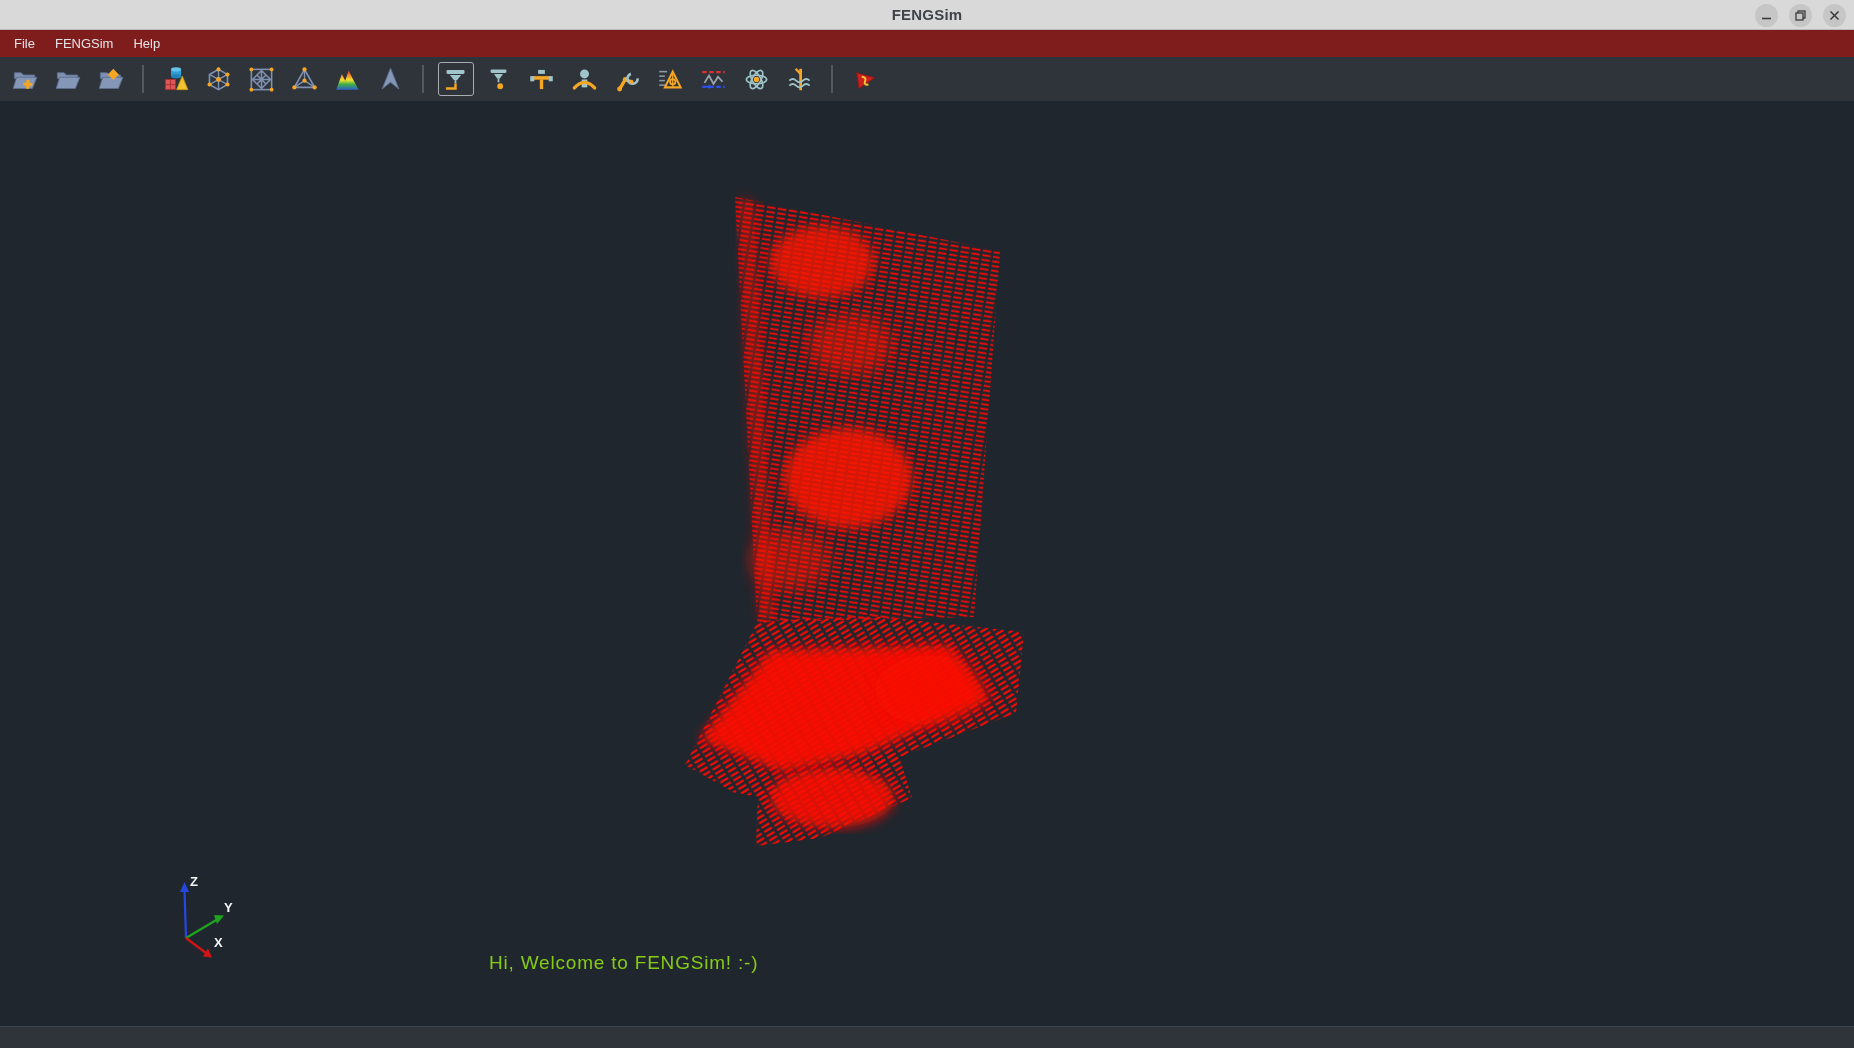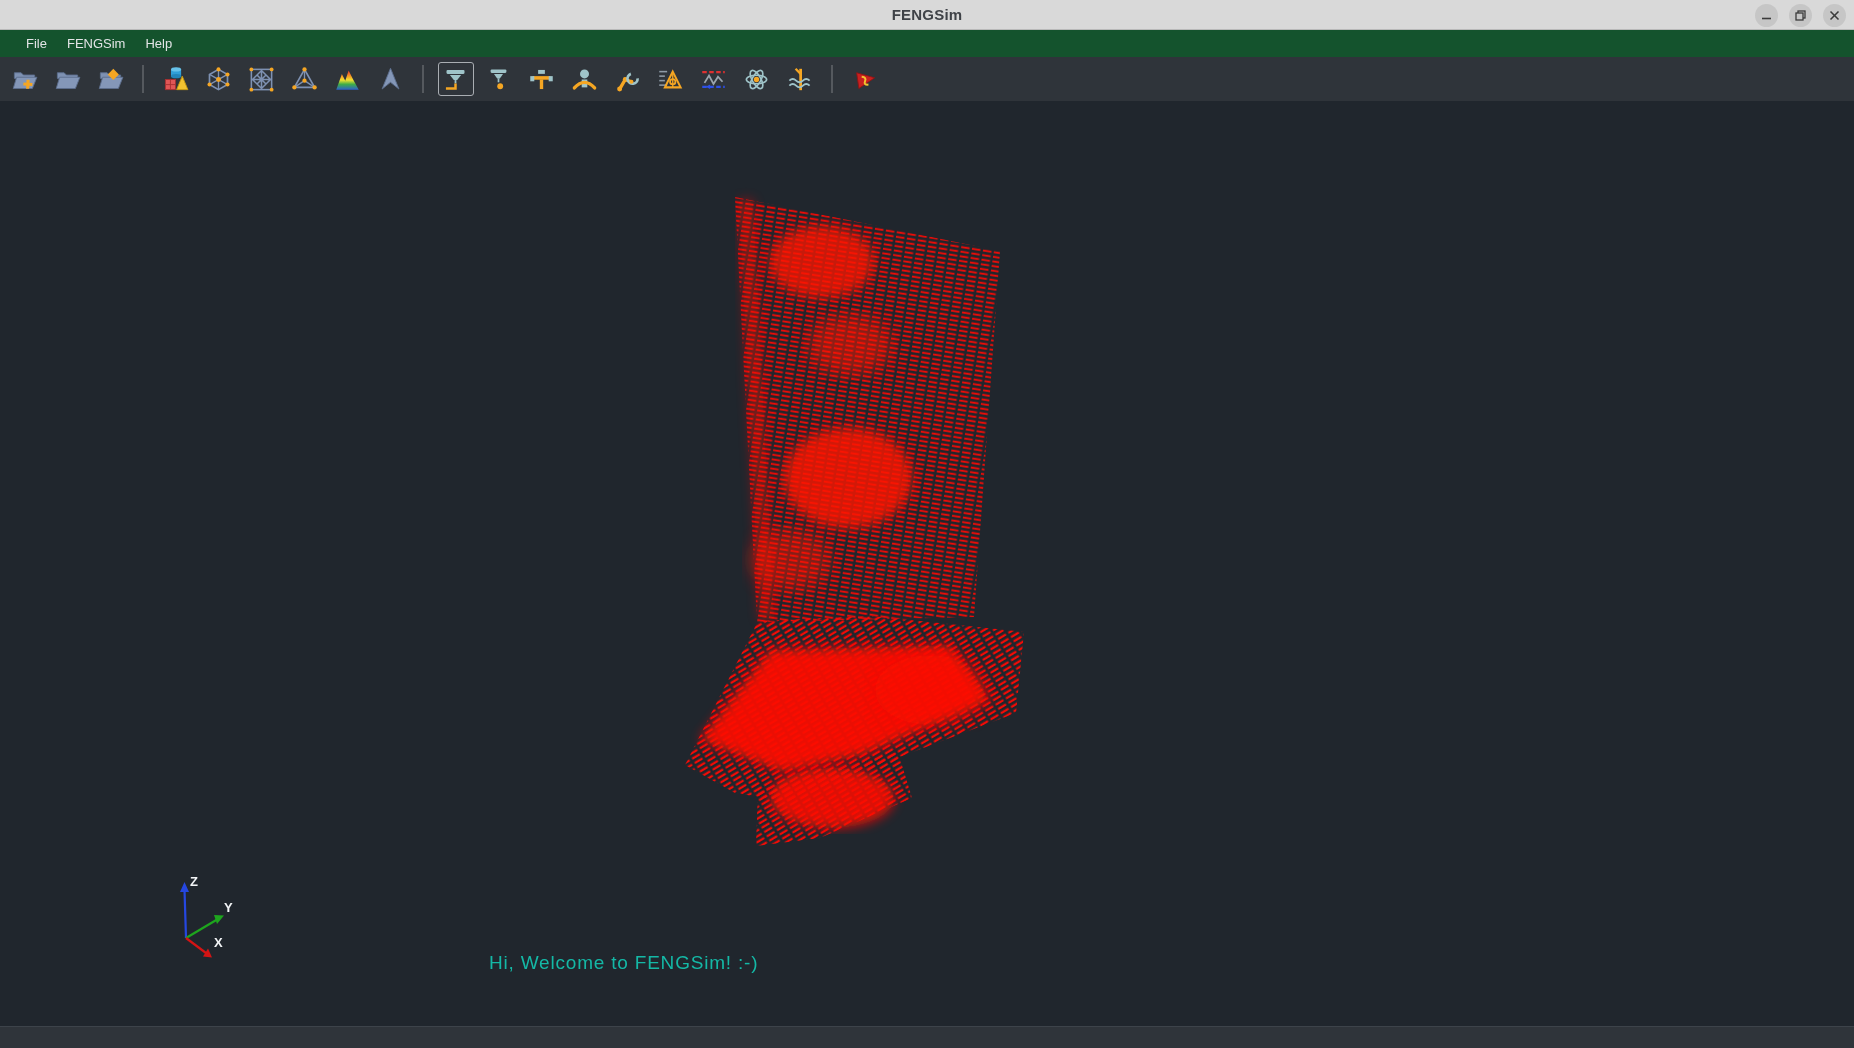--- a/index.html
+++ b/index.html
@@ -9,35 +9,35 @@
   
   .titlebar { position:relative; height:30px; background:#d9d9d9;
               border-bottom:1px solid #b9b9b9; display:flex; align-items:center; justify-content:center; }
   .title-text { font-size:15px; font-weight:bold; color:#3f4247; letter-spacing:.2px; }
   .win-controls { position:absolute; right:8px; top:0; height:30px; display:flex; align-items:center; gap:11px; }
   .win-btn { width:23px; height:23px; border-radius:50%; background:#c6c6c6; border:none;
              display:flex; align-items:center; justify-content:center; cursor:pointer; padding:0; }
   .win-btn svg { display:block; }
 
   
-  .menubar { height:27px; background:#14532d; display:flex; align-items:center; padding-left:16px; }
+  .menubar { height:27px; background:#7f1d1d; display:flex; align-items:center; padding-left:4px; }
   .menu-item { color:#e2e4e6; font-size:13px; padding:0 10px; height:27px; line-height:27px; cursor:default; }
 
   
   .toolbar { height:44px; background:#2f343a; display:flex; align-items:center; padding-left:3px; }
   .tb { width:36px; height:34px; background:transparent; border:1.5px solid transparent; border-radius:3px;
         display:flex; align-items:center; justify-content:center; margin:0 3.5px; padding:0; cursor:pointer; }
   .tb.selected { border-color:#a9adb2; }
   .tb svg { display:block; }
   .tb-sep { width:2px; height:28px; background:#55595e; margin:0 10px; }
 
   
   .viewport { position:relative; height:925px; background:#20262d; overflow:hidden; }
   .viewport > svg.scene { position:absolute; left:0; top:0; }
-  .welcome { position:absolute; left:489px; top:851px; color:#14b8a6; font-size:19px;
+  .welcome { position:absolute; left:489px; top:851px; color:#84cc16; font-size:19px;
              letter-spacing:.8px; font-weight:400; }
 
   
   .statusbar { height:22px; background:#2f343a; border-top:1px solid #3d434a; }
 </style>
 </head>
 <body>
 
 <div class="titlebar">
   <span class="title-text">FENGSim</span>

